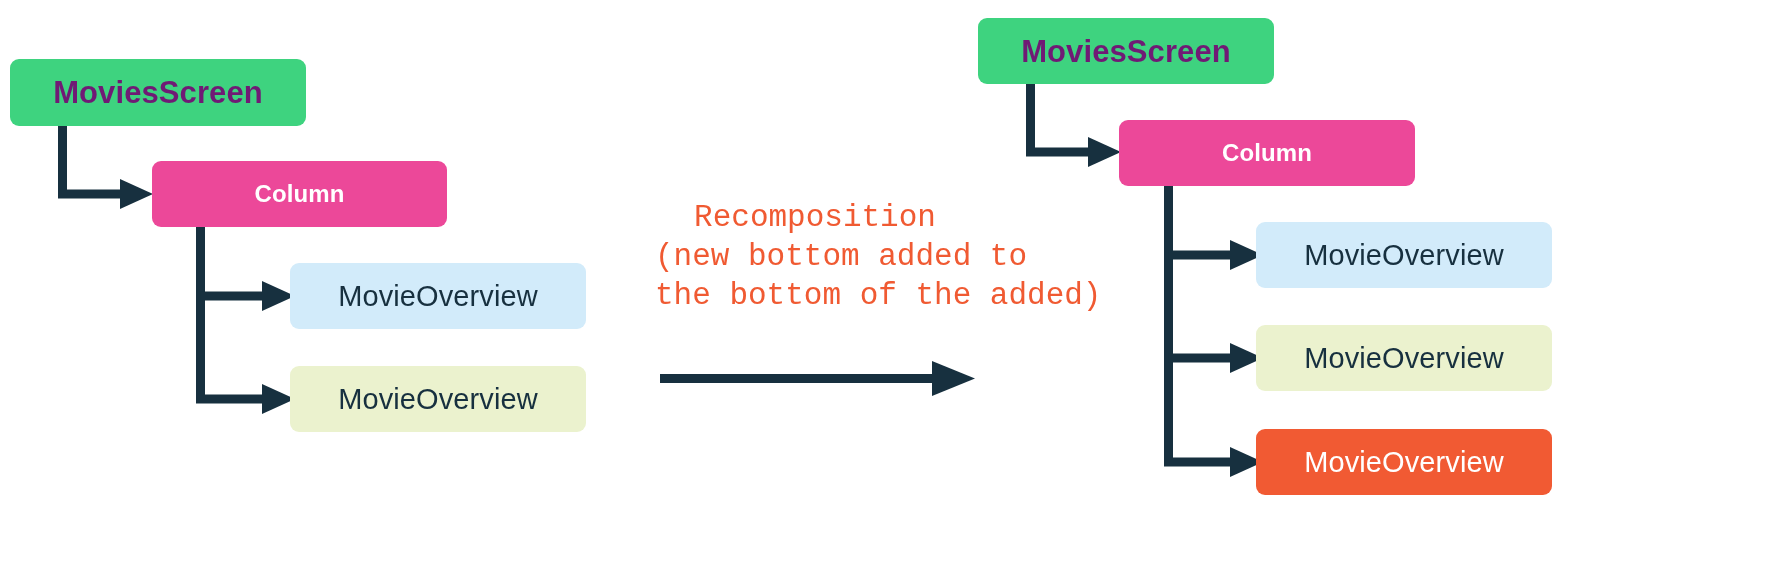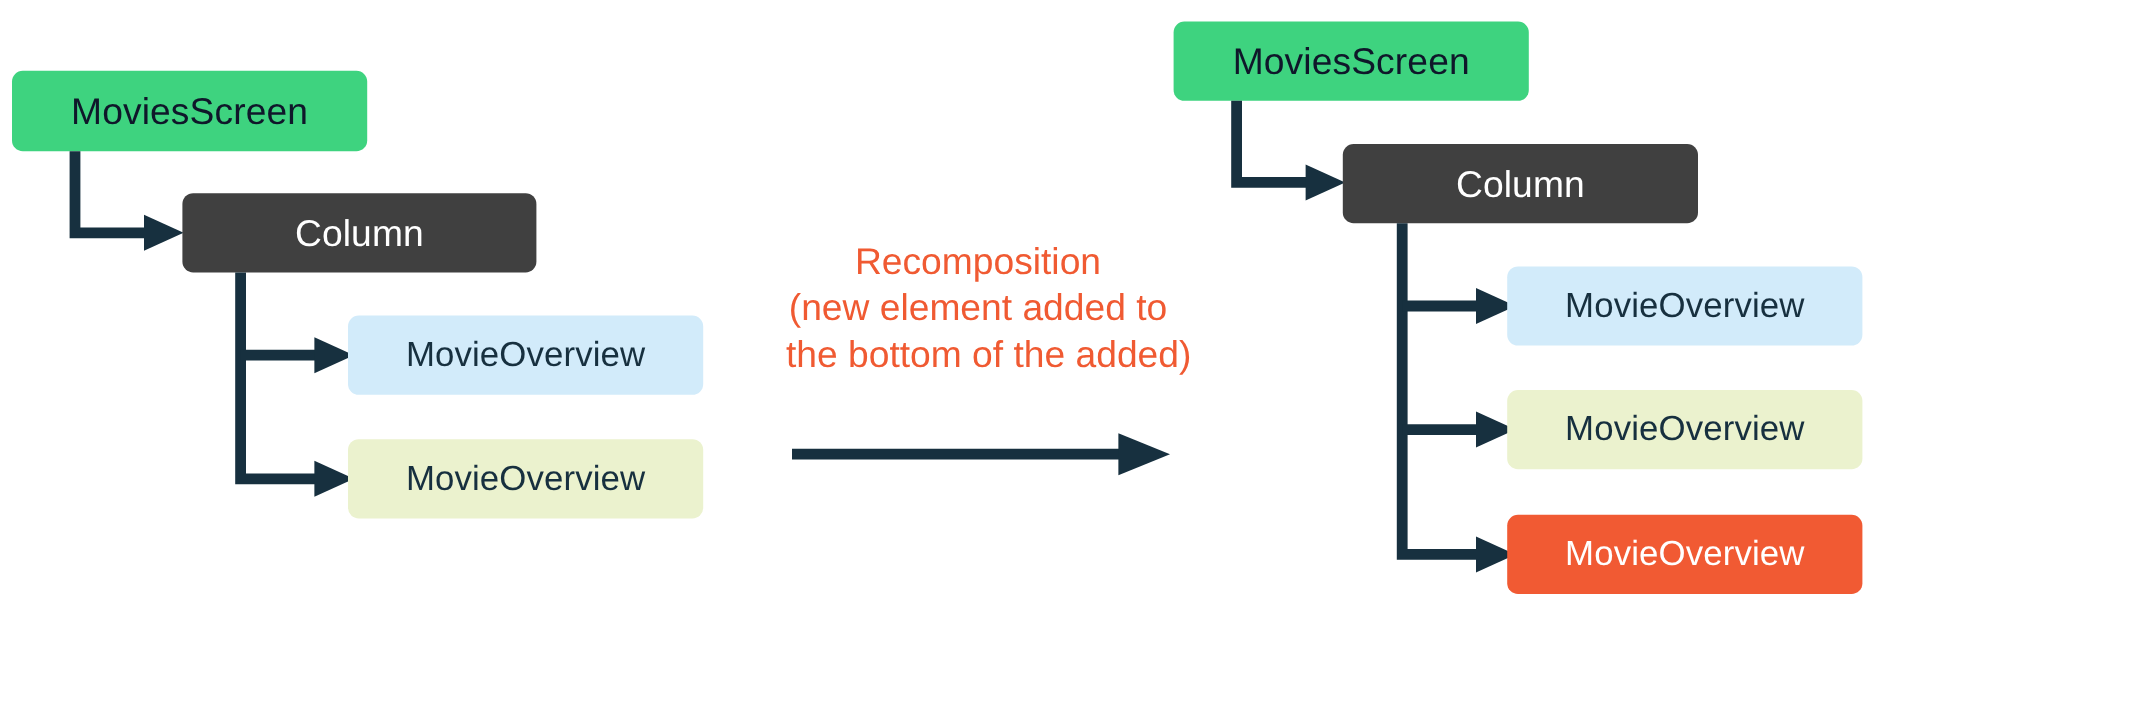--- a/index.html
+++ b/index.html
@@ -31,27 +31,29 @@
     white-space: nowrap;
     letter-spacing: 0.1px;
   }
   .node-label {
     display: block;
     line-height: 1;
   }
 
   .n-screen {
     background: #3ED37F;
-    color: #0f172a;
+    color: #701a75;
     font-size: 31px;
+    font-weight: bold;
   }
   .n-column {
-    background: #404040;
+    background: #ec4899;
     color: #ffffff;
-    font-size: 31px;
+    font-size: 24px;
+    font-weight: bold;
   }
   .n-ov-blue {
     background: #D2EBFA;
     color: #17303F;
     font-size: 29px;
   }
   .n-ov-lime {
     background: #EBF2CE;
     color: #17303F;
     font-size: 29px;
@@ -80,20 +82,21 @@
   }
 
   
   #center-caption {
     position: absolute;
     color: #F05A32;
     font-size: 31px;
     line-height: 1.26;
     text-align: center;
     white-space: nowrap;
+    font-family: Liberation Mono, monospace;
   }
   #center-caption span { display: block; }
 
   #center-arrow { position: absolute; overflow: visible; }
   #center-arrow path { fill: none; stroke: #17303F; stroke-width: 9; }
   #center-arrow polygon { fill: #17303F; }
 </style>
 </head>
 <body>
 
@@ -128,21 +131,21 @@
     <div class="node n-ov-lime" style="left:290px; top:366px; width:296px; height:66px;">
       <span class="node-label">MovieOverview</span>
     </div>
 
   </div>
 
   <div>
 
     <div id="center-caption" style="left:655px; top:198px; width:320px;">
       <span>Recomposition</span>
-      <span>(new element added to</span>
+      <span>(new bottom added to</span>
       <span>the bottom of the added)</span>
     </div>
 
     <svg id="center-arrow" style="left:660px; top:358px;" width="320" height="40" viewBox="0 0 320 40">
       <path d="M0,20.5 L280,20.5"></path>
       <polygon points="272,3 315,20.5 272,38"></polygon>
     </svg>
 
   </div>
 

